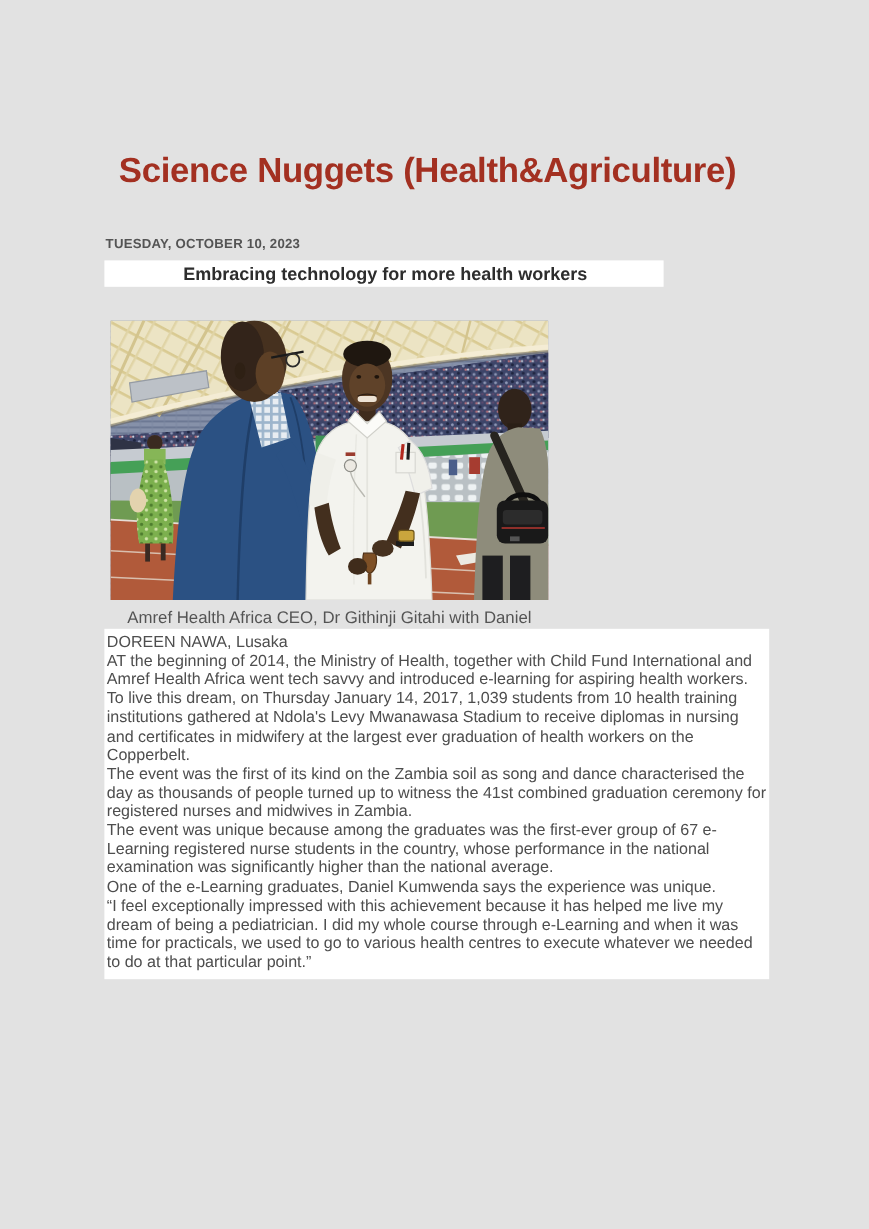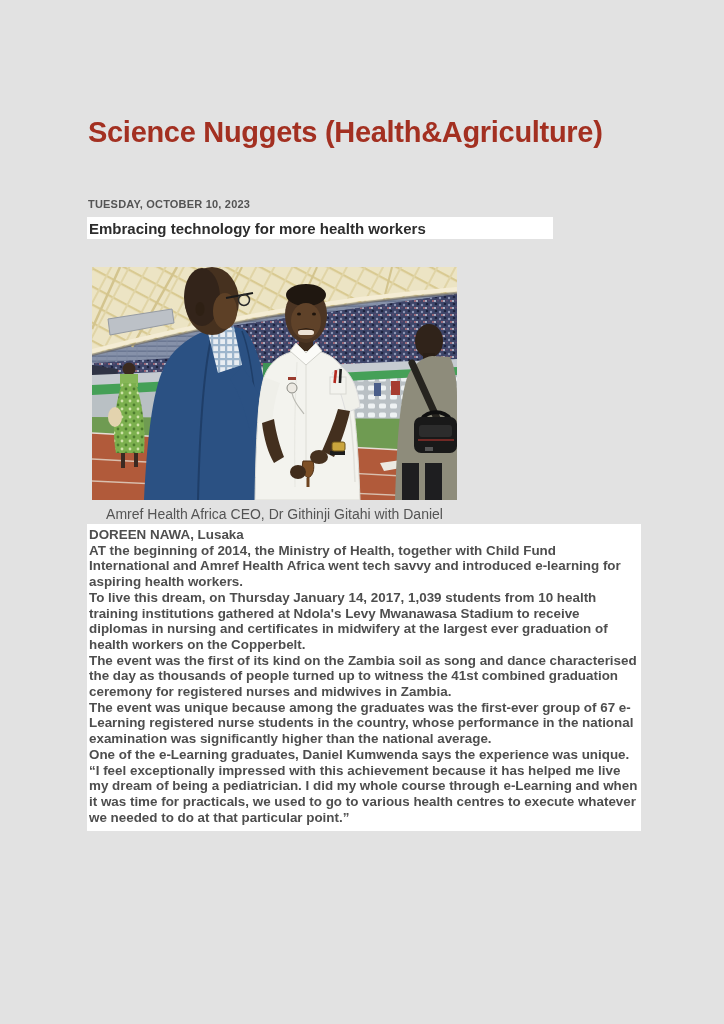--- a/index.html
+++ b/index.html
@@ -6,53 +6,53 @@
   body{
     width:724px;height:1024px;
     background:#e2e2e2;
     font-family:"Liberation Sans", sans-serif;
     position:relative;
     overflow:hidden;
   }
   .page{position:absolute;inset:0;}
   .blog-title{
     position:absolute;left:88px;top:116px;
-    margin:0;
+    margin:11px;
     font-size:29px;font-weight:bold;color:#a33021;
     letter-spacing:-0.3px;white-space:nowrap;
   }
   .post-date{
     position:absolute;left:88px;top:198px;
     font-size:11px;font-weight:bold;color:#545454;
     letter-spacing:0.2px;white-space:nowrap;
   }
   .post-title-bar{
     position:absolute;left:87px;top:217px;width:466px;height:22px;
     background:#ffffff;
-    display:flex;align-items:center;
+    display:flex;align-items:center;justify-content:center;
   }
   .post-title{
     font-size:15px;font-weight:bold;color:#2d2d2d;
     padding-left:2px;white-space:nowrap;
   }
   .photo-wrap{
     position:absolute;left:92px;top:267px;width:365px;height:233px;
     line-height:0;
   }
   .photo-caption{
     position:absolute;left:92px;top:506px;width:365px;
     text-align:center;
     font-size:14px;color:#545454;
   }
   .post-body{
     position:absolute;left:87px;top:524px;width:554px;
     box-sizing:border-box;
     background:#ffffff;
     padding:3px 2px 6px 2px;
-    font-size:13.4px;line-height:15.7px;color:#4e4e4e;font-weight:bold;
+    font-size:13.4px;line-height:15.7px;color:#4e4e4e;
   }
   .para{margin:0;}
 </style>
 </head>
 <body style="background: rgb(226, 226, 226);">
 
 <div class="page">
 
   <h1 class="blog-title" style="color: rgb(163, 48, 33);">Science Nuggets (Health&amp;Agriculture)</h1>
 

